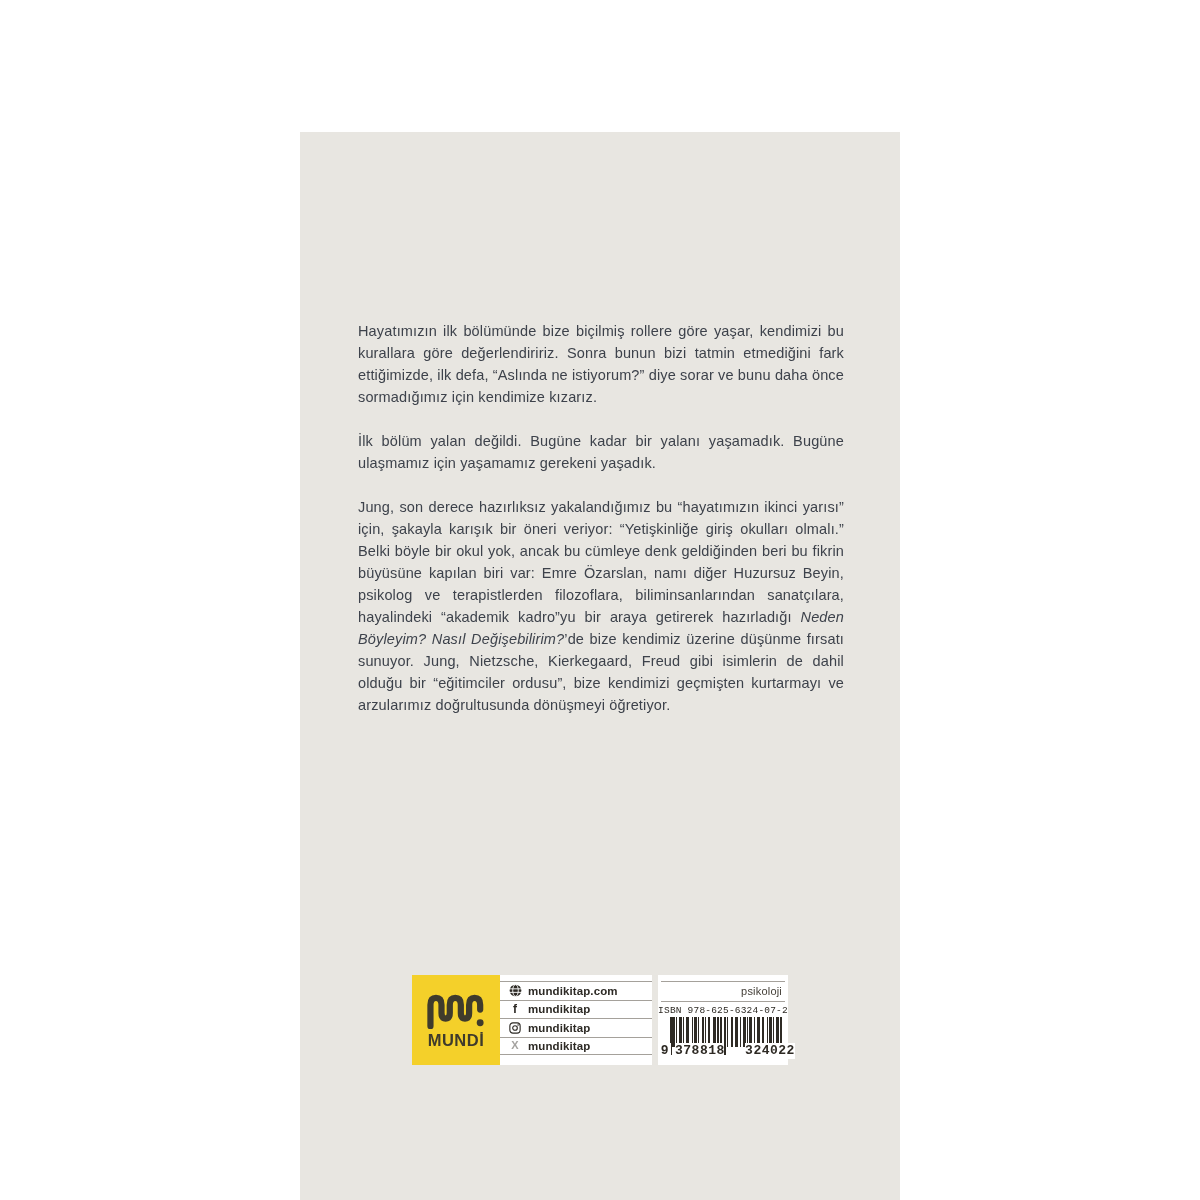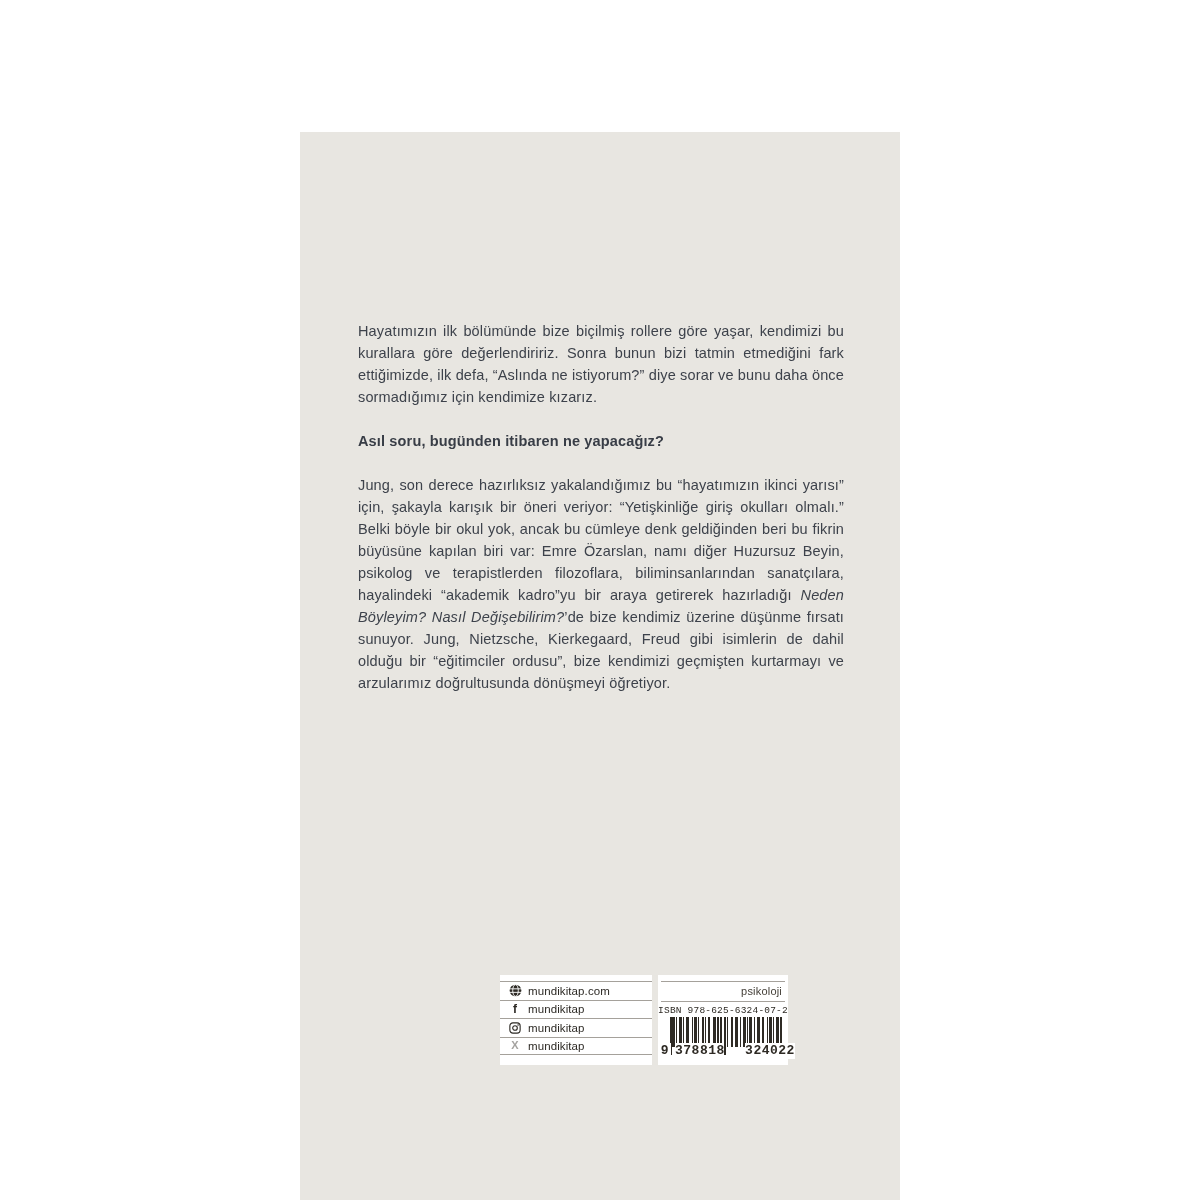--- a/index.html
+++ b/index.html
@@ -36,21 +36,21 @@
   .social {
     position:absolute; left:200px; top:843px; width:152px; height:90px;
     background:#ffffff; box-sizing:border-box; padding-top:6px;
   }
   .social-row {
     height:18.5px; border-top:1px solid #a5a19b;
     display:flex; align-items:center; padding-left:8px; box-sizing:border-box;
   }
   .social-row:last-child { border-bottom:1px solid #a5a19b; }
   .soc-icon { width:14px; height:13px; display:flex; align-items:center; justify-content:center; margin-right:6px; flex:0 0 14px; }
-  .soc-label { font-size:11.5px; font-weight:400; color:#2d2a25; letter-spacing:0.1px; white-space:nowrap; }
+  .soc-label { font-size:11.5px; font-weight:700; color:#2d2a25; letter-spacing:0.1px; white-space:nowrap; }
   .icon-f { font-size:12px; font-weight:700; color:#2d2a25; line-height:1; }
   .icon-x { font-size:11px; font-weight:700; color:#a5a3a0; line-height:1; }
 
   .barcode {
     position:absolute; left:358px; top:843px; width:130px; height:90px;
     background:#ffffff;
   }
   .bc-rule { position:absolute; left:3px; right:3px; height:1px; background:#a5a19b; }
   .bc-rule1 { top:6px; }
   .bc-rule2 { top:26px; }
@@ -73,24 +73,31 @@
   }
 </style>
 </head>
 <body>
 
 <div class="canvas">
   <div class="book">
 
     <div class="book-text">
       <p class="para">Hayatımızın ilk bölümünde bize biçilmiş rollere göre yaşar, kendimizi bu kurallara göre değerlendiririz.  Sonra bunun bizi tatmin etmediğini fark ettiğimizde, ilk defa, “Aslında ne istiyorum?” diye sorar ve bunu daha önce sormadığımız için kendimize kızarız.</p>
-      <p class="head">Asıl soru, bugünden itibaren ne yapacağız?</p>
+      <p class="para">İlk bölüm yalan değildi. Bugüne kadar bir yalanı yaşamadık. Bugüne ulaşmamız için yaşamamız gerekeni yaşadık.</p>
       <p class="para"><span>Jung, son derece hazırlıksız yakalandığımız bu “hayatımızın ikinci yarısı” için, şakayla karışık bir öneri veriyor: “Yetişkinliğe giriş okulları olmalı.” Belki böyle bir okul yok, ancak bu cümleye denk geldiğinden beri bu fikrin büyüsüne kapılan biri var: Emre Özarslan, namı diğer Huzursuz Beyin, psikolog ve terapistlerden filozoflara, biliminsanlarından sanatçılara, hayalindeki “akademik kadro”yu bir araya getirerek hazırladığı </span><span class="italic">Neden Böyleyim? Nasıl Değişebilirim?</span><span>’de bize kendimiz üzerine düşünme fırsatı sunuyor. Jung, Nietzsche, Kierkegaard, Freud gibi isimlerin de dahil olduğu bir “eğitimciler ordusu”, bize kendimizi geçmişten kurtarmayı ve arzularımız doğrultusunda dönüşmeyi öğretiyor.</span></p>
     </div>
 
+    <div class="logo-box">
+      <svg class="logo-mark" width="58" height="36" viewBox="0 0 84 48">
+        <path d="M5 46 L5 15 Q5 5 13 5 Q21 5 21 15 L21 27 Q21 35 27 35 Q33 35 33 27 L33 15 Q33 5 41 5 Q49 5 49 15 L49 27 Q49 35 55 35 Q61 35 61 27 L61 15 Q61 5 69 5 Q77 5 77 15 L77 22" fill="none" stroke="#3f3b2c" stroke-width="9" stroke-linecap="round"></path>
+        <circle cx="77" cy="41" r="5" fill="#3f3b2c"></circle>
+      </svg>
+      <div class="logo-word">MUNDİ</div>
+    </div>
 
     <div class="social">
       <div class="social-row">
         <span class="soc-icon">
           <svg width="13" height="13" viewBox="0 0 14 14">
             <circle cx="7" cy="7" r="6.3" fill="#2d2a25"></circle>
             <ellipse cx="7" cy="7" rx="3" ry="6.3" fill="none" stroke="#ffffff" stroke-width="1"></ellipse>
             <line x1="0.7" y1="5.2" x2="13.3" y2="5.2" stroke="#ffffff" stroke-width="1"></line>
             <line x1="0.7" y1="9" x2="13.3" y2="9" stroke="#ffffff" stroke-width="1"></line>
           </svg>

